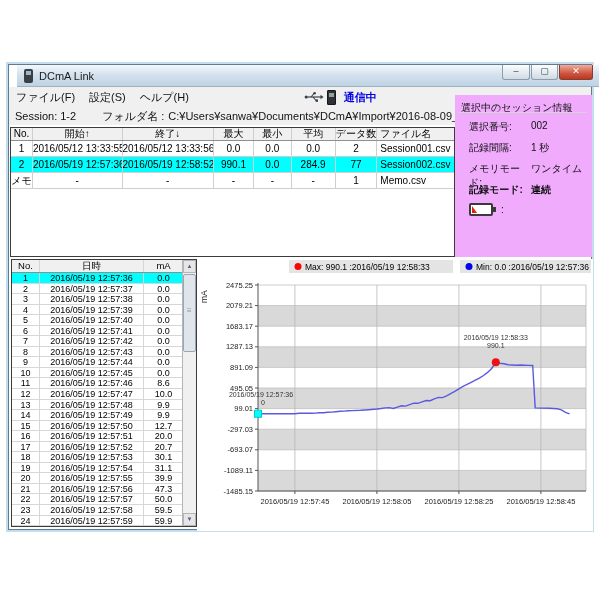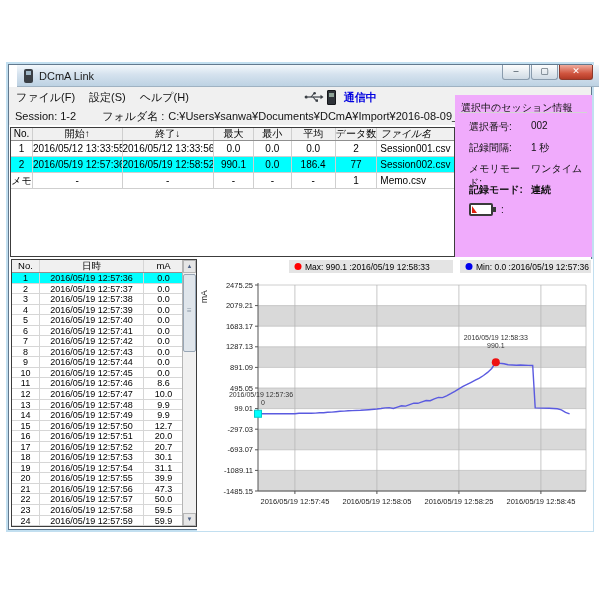--- a/index.html
+++ b/index.html
@@ -112,39 +112,39 @@
 
   <div id="top-table">
       <div class="t-row hdr">
         <div class="t-cell" style="width: 22px;">No.</div>
         <div class="t-cell" style="width: 90px;">開始↑</div>
         <div class="t-cell" style="width: 92px;">終了↓</div>
         <div class="t-cell" style="width: 40px;">最大</div>
         <div class="t-cell" style="width: 38px;">最小</div>
         <div class="t-cell" style="width: 44px;">平均</div>
         <div class="t-cell" style="width: 42px;">データ数</div>
-        <div class="t-cell" style="width: 77px; font-style: italic;">ファイル名</div>
+        <div class="t-cell" style="width: 77px;">ファイル名</div>
       </div>
       <div class="t-row">
         <div class="t-cell" style="width: 22px;">1</div>
         <div class="t-cell" style="width: 90px;">2016/05/12 13:33:55</div>
         <div class="t-cell" style="width: 92px;">2016/05/12 13:33:56</div>
         <div class="t-cell" style="width: 40px;">0.0</div>
         <div class="t-cell" style="width: 38px;">0.0</div>
         <div class="t-cell" style="width: 44px;">0.0</div>
         <div class="t-cell" style="width: 42px;">2</div>
         <div class="t-cell" style="width: 77px;">Session001.csv</div>
       </div>
       <div class="t-row sel">
         <div class="t-cell" style="width: 22px;">2</div>
         <div class="t-cell" style="width: 90px;">2016/05/19 12:57:36</div>
         <div class="t-cell" style="width: 92px;">2016/05/19 12:58:52</div>
         <div class="t-cell" style="width: 40px;">990.1</div>
         <div class="t-cell" style="width: 38px;">0.0</div>
-        <div class="t-cell" style="width: 44px;">186.4</div>
+        <div class="t-cell" style="width: 44px;">284.9</div>
         <div class="t-cell" style="width: 42px;">77</div>
         <div class="t-cell" style="width: 77px;">Session002.csv</div>
       </div>
       <div class="t-row">
         <div class="t-cell" style="width: 22px;">メモ</div>
         <div class="t-cell" style="width: 90px;">-</div>
         <div class="t-cell" style="width: 92px;">-</div>
         <div class="t-cell" style="width: 40px;">-</div>
         <div class="t-cell" style="width: 38px;">-</div>
         <div class="t-cell" style="width: 44px;">-</div>

